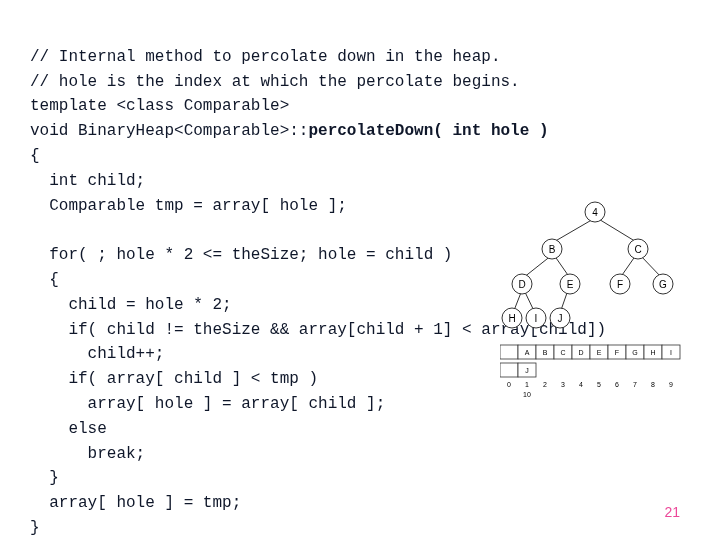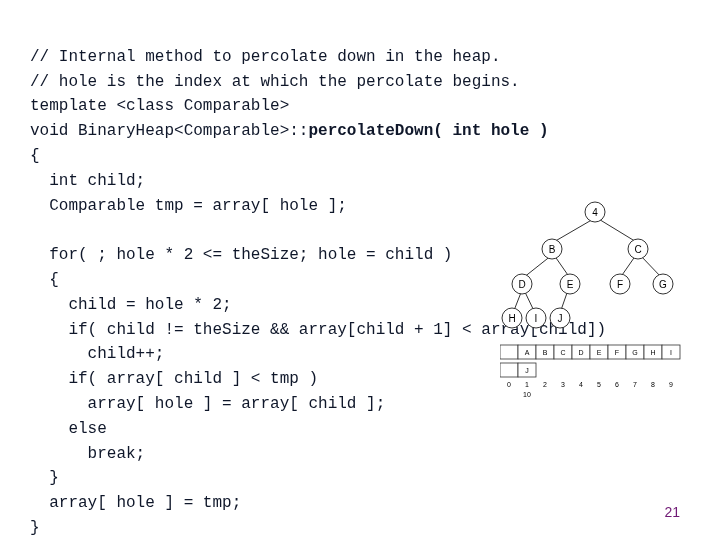--- a/index.html
+++ b/index.html
@@ -25,21 +25,21 @@
     }
     .bold {
       font-weight: bold;
     }
     .page-number {
       position: absolute;
       bottom: 20px;
       right: 40px;
       font-family: Arial, sans-serif;
       font-size: 14px;
-      color: #701a75;
+      color: #ec4899;
     }
     .diagram {
       position: absolute;
       right: 30px;
       top: 200px;
       width: 190px;
       height: 200px;
     }
   </style>
 </head>

